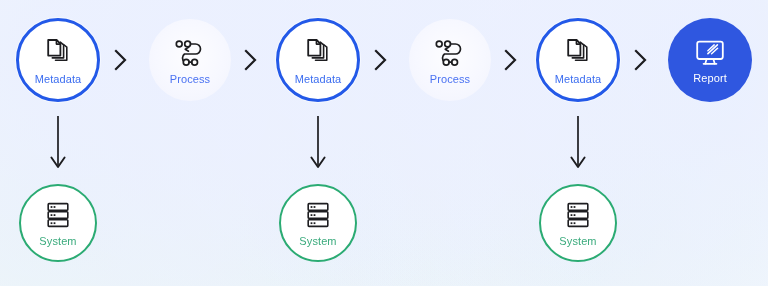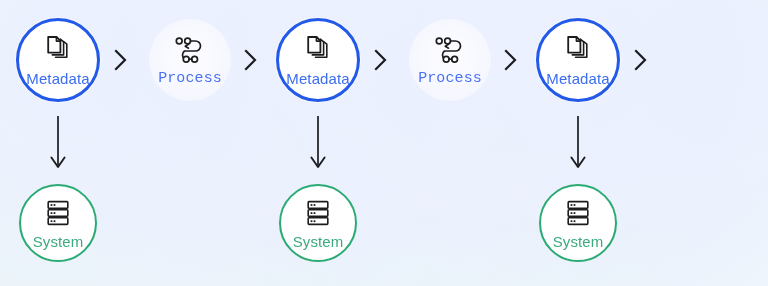--- a/index.html
+++ b/index.html
@@ -43,21 +43,21 @@
     align-items: center;
     justify-content: center;
   }
 
   .node .glyph {
     display: block;
     line-height: 0;
   }
 
   .node .node-label {
-    font-size: 15px;
+    font-size: 11px;
     letter-spacing: 0.1px;
     white-space: nowrap;
   }
 
   
   .node-metadata {
     width: 84px;
     height: 84px;
     border: 3px solid #2359e8;
     background: #ffffff;
@@ -68,21 +68,20 @@
     margin-top: 5px;
   }
   .node-metadata .glyph { margin-top: 2px; }
 
   
   .node-process {
     width: 82px;
     height: 82px;
     border: none;
     background: radial-gradient(circle at 50% 45%, #fdfdff 0%, #f7f8ff 55%, #f1f3fd 100%);
-    font-family: Liberation Mono, monospace;
   }
   .node-process .node-label {
     color: #4a72f2;
     margin-top: 6px;
   }
   .node-process .glyph { margin-top: 3px; }
 
   
   .node-report {
     width: 84px;
@@ -190,20 +189,33 @@
       <svg width="34" height="30" viewBox="0 0 34 30" fill="none" xmlns="http://www.w3.org/2000/svg">
         <path d="M22.5 6.5 L25.8 9.2 L25.8 22.2 L14.5 22.2" stroke="#1d1d20" stroke-width="1.6" stroke-linecap="round" stroke-linejoin="round"></path>
         <path d="M19.3 4.2 L22.6 6.9 L22.6 19.9 L11.3 19.9" stroke="#1d1d20" stroke-width="1.6" stroke-linecap="round" stroke-linejoin="round"></path>
         <path d="M7.2 2 L15.6 2 L19.4 5.9 L19.4 17.6 L7.2 17.6 Z" fill="#ffffff" stroke="#1d1d20" stroke-width="1.8" stroke-linejoin="round"></path>
         <path d="M15.4 2 L15.4 6.1 L19.4 6.1" stroke="#1d1d20" stroke-width="1.6" stroke-linecap="round" stroke-linejoin="round"></path>
       </svg>
     </span>
     <span class="node-label">Metadata</span>
   </div>
 
+  <div class="node node-report" style="left:668px; top:18px;">
+    <span class="glyph">
+      <svg width="32" height="28" viewBox="0 0 32 28" fill="none" xmlns="http://www.w3.org/2000/svg">
+        <rect x="3.2" y="2.6" width="25.6" height="17.4" rx="2.2" stroke="#ffffff" stroke-width="1.8" fill="none"></rect>
+        <path d="M12.6 20.2 L11.3 24.6 M19.4 20.2 L20.7 24.6" stroke="#ffffff" stroke-width="1.7" stroke-linecap="round"></path>
+        <path d="M9.6 24.8 H22.4" stroke="#ffffff" stroke-width="1.8" stroke-linecap="round"></path>
+        <path d="M23.4 5.9 L13.9 14.6" stroke="#ffffff" stroke-width="1.6" stroke-linecap="round"></path>
+        <path d="M20.2 5.9 L13.9 11.7" stroke="#ffffff" stroke-width="1.5" stroke-linecap="round"></path>
+        <path d="M23.6 9.2 L17.6 14.7" stroke="#ffffff" stroke-width="1.5" stroke-linecap="round"></path>
+      </svg>
+    </span>
+    <span class="node-label">Report</span>
+  </div>
 
   <div class="chevron" style="left:110px; top:45px;">
     <svg width="22" height="30" viewBox="0 0 22 30" fill="none" xmlns="http://www.w3.org/2000/svg">
       <path d="M6 6 L15 15 L6 24" stroke="#1d1d20" stroke-width="2.2" stroke-linecap="square" stroke-linejoin="miter" fill="none"></path>
     </svg>
   </div>
 
   <div class="chevron" style="left:240px; top:45px;">
     <svg width="22" height="30" viewBox="0 0 22 30" fill="none" xmlns="http://www.w3.org/2000/svg">
       <path d="M6 6 L15 15 L6 24" stroke="#1d1d20" stroke-width="2.2" stroke-linecap="square" stroke-linejoin="miter" fill="none"></path>

